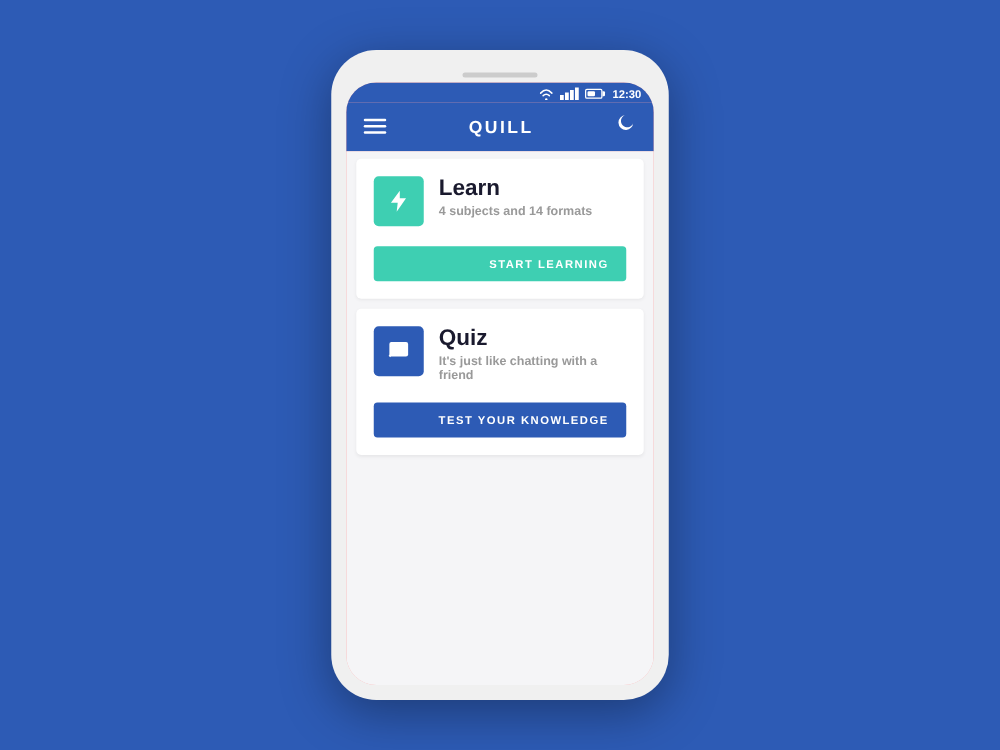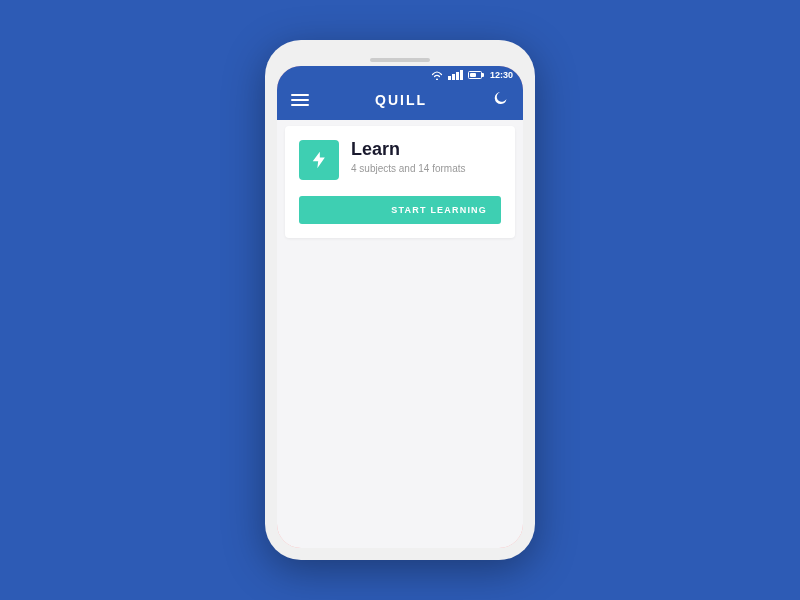--- a/index.html
+++ b/index.html
@@ -184,20 +184,21 @@
       font-size: 18px;
       font-weight: 700;
       color: #1a1a2e;
       line-height: 1.1;
     }
 
     .card-subtitle {
       font-size: 10px;
       color: #999;
       margin-top: 3px;
+      font-weight: bold;
     }
 
     .card-action-btn {
       margin: 10px 14px 14px 14px;
       padding: 9px 14px;
       border: none;
       border-radius: 3px;
       font-size: 9px;
       font-weight: 700;
       letter-spacing: 1.2px;
@@ -287,17 +288,34 @@
             </svg>
           </div>
           <div class="card-text-block">
             <span class="card-title">Learn</span>
             <span class="card-subtitle">4 subjects and 14 formats</span>
           </div>
         </div>
         <button class="card-action-btn btn-teal">START LEARNING</button>
       </div>
 
+      <div class="card">
+        <div class="card-top">
+          <div class="card-icon-box icon-navy">
+
+            <svg viewBox="0 0 24 24">
+              <rect x="3" y="3" width="18" height="14" rx="2" ry="2"></rect>
+              <path d="M3 17l3-3" stroke="white" stroke-width="2"></path>
+              <rect x="8" y="7" width="4" height="5" fill="white" rx="0.5"></rect>
+            </svg>
+          </div>
+          <div class="card-text-block">
+            <span class="card-title">Quiz</span>
+            <span class="card-subtitle">It's just like chatting with a friend</span>
+          </div>
+        </div>
+        <button class="card-action-btn btn-navy">TEST YOUR KNOWLEDGE</button>
+      </div>
 
 
     </div>
   </div>
 </div>
 
 </body></html>

